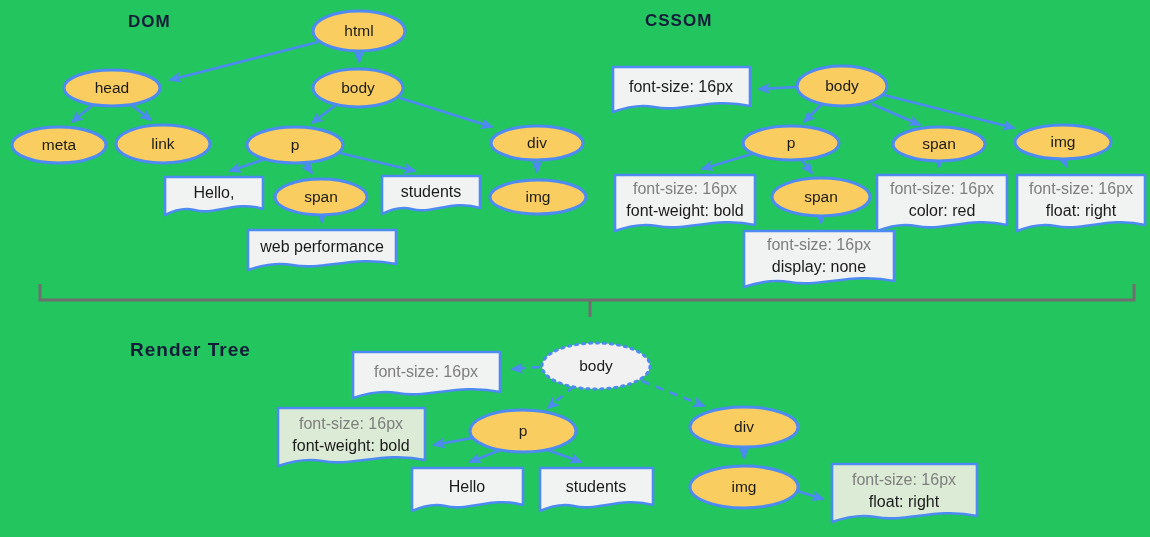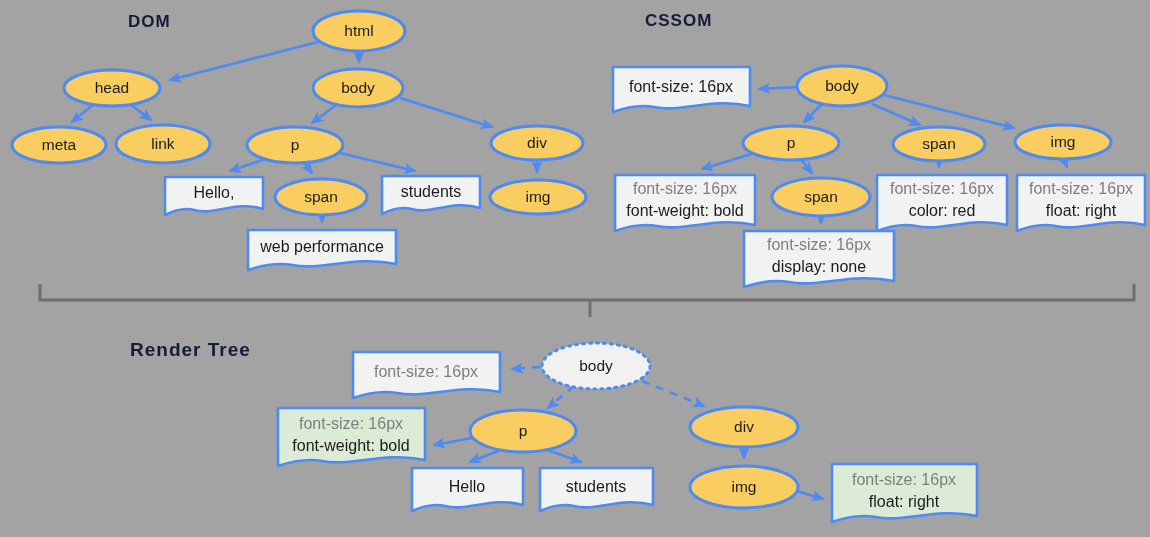--- a/index.html
+++ b/index.html
@@ -1,16 +1,16 @@
 <!DOCTYPE html>
 <html><head>
 <meta charset="utf-8">
 <style>
   html, body { margin: 0; padding: 0; background: #000000; }
-  .stage { position: relative; width: 1150px; height: 537px; background: #a3a3a3; overflow: hidden; }
+  .stage { position: relative; width: 1150px; height: 537px; background: #22c55e; overflow: hidden; }
   svg { display: block; font-family: "Liberation Sans", sans-serif; }
   .node { fill: #FACD60; stroke: #4D8AF2; stroke-width: 3; }
   .node-render-body { fill: #F1F1F1; stroke: #4D8AF2; stroke-width: 3;
         stroke-dasharray: 2 5; stroke-linecap: round; }
   .doc { fill: #F1F2F2; stroke: #4D8AF2; stroke-width: 2.6; stroke-linejoin: round; }
   .doc-green { fill: #DCEBD5; }
   .arrow { stroke: #4D8AF2; stroke-width: 2.6; fill: none; }
   .arrow-dashed { stroke-dasharray: 8 7; }
   .node-label { fill: #1B1B1B; font-size: 15.5px; text-anchor: middle; }
   .note-text { fill: #1B1B1B; font-size: 16px; text-anchor: middle; }

